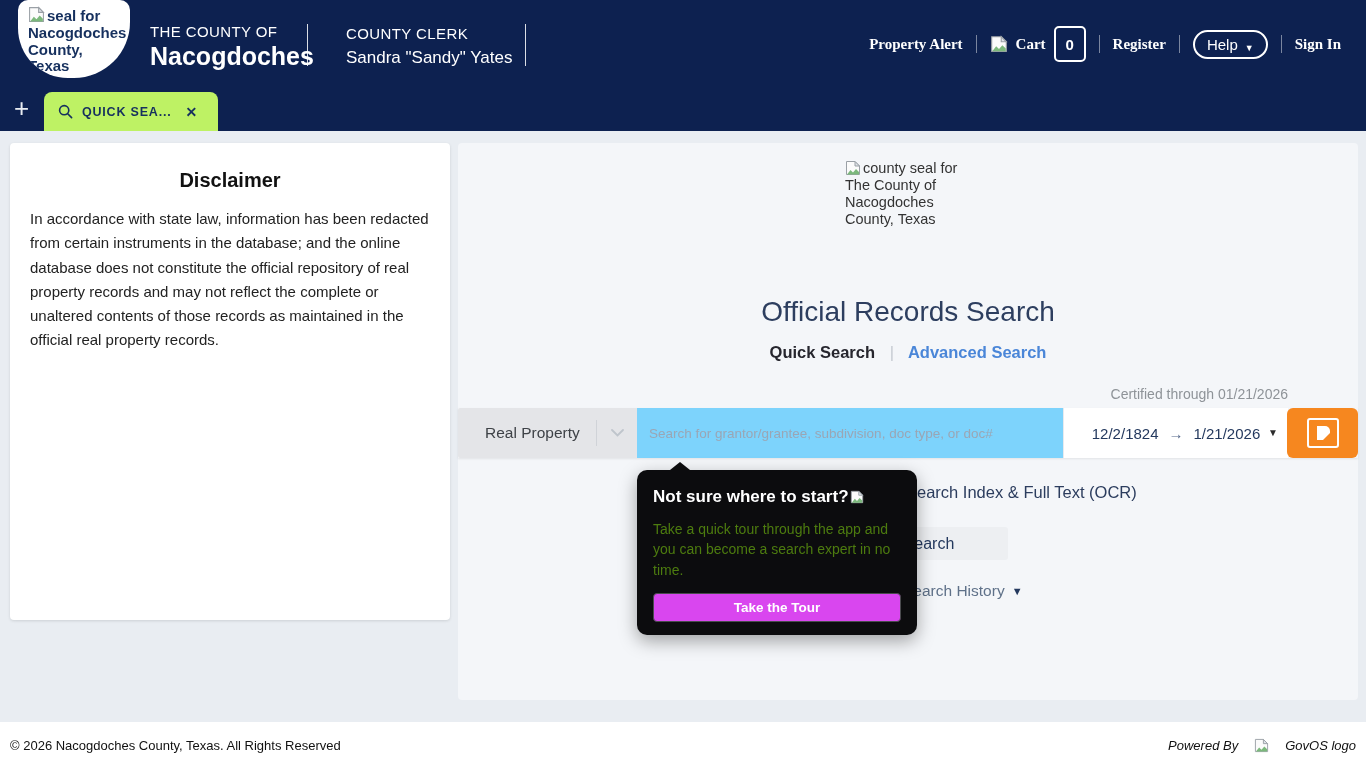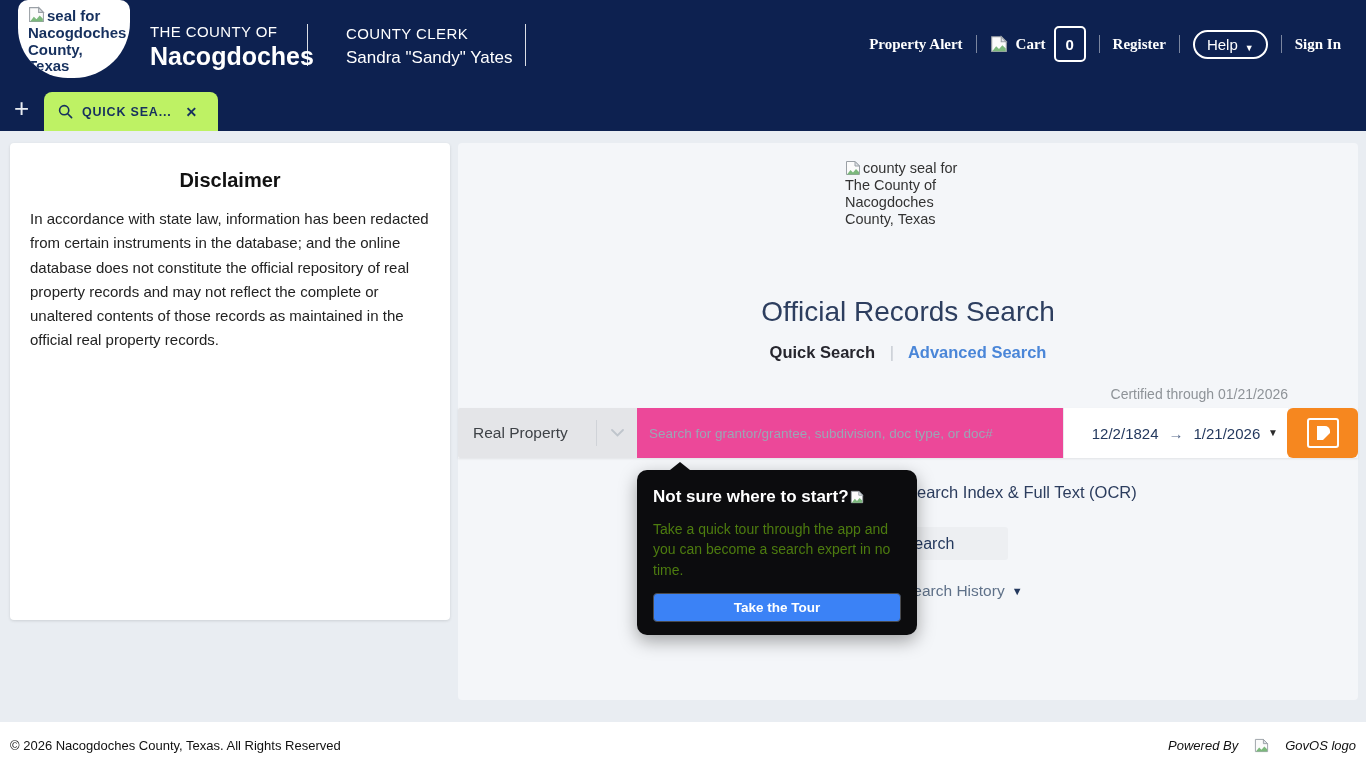--- a/index.html
+++ b/index.html
@@ -53,23 +53,23 @@
               font-weight:400;color:#2d3e5f;margin:0;}
   .subnav{position:absolute;left:0;top:200px;width:100%;text-align:center;font-size:16.5px;font-weight:bold;}
   .subnav .qs{color:#26262e;cursor:pointer;}
   .subnav .pipe{color:#c5cad1;margin:0 10px;font-weight:400;}
   .subnav .as{color:#4a86d8;cursor:pointer;}
   .certified{position:absolute;right:70px;top:243px;font-size:14px;color:#8e9398;}
 
   .search-row{position:absolute;left:0;top:265px;width:900px;height:50px;box-shadow:0 1px 2px rgba(0,0,0,.08);}
   .cat{position:absolute;left:0;top:0;width:179px;height:50px;background:#e4e5e8;display:flex;
        align-items:center;cursor:pointer;border-radius:2px 0 0 2px;}
-  .cat-label{font-size:15.5px;color:#3e4247;margin-left:15px;flex:1;}
+  .cat-label{font-size:15.5px;color:#3e4247;margin-left:27px;flex:1;}
   .cat-chev{width:40px;height:26px;border-left:1px solid #d0d3d8;display:flex;align-items:center;justify-content:center;}
-  .srch-input{position:absolute;left:179px;top:0;width:426px;height:50px;border:none;background:#ec4899;
+  .srch-input{position:absolute;left:179px;top:0;width:426px;height:50px;border:none;background:#7dd3fc;
               box-sizing:border-box;padding:0 12px;font-size:13.5px;color:#333;outline:none;
               font-family:"Liberation Sans",sans-serif;}
   .srch-input::placeholder{color:#9aa6b5;}
   .dates{position:absolute;left:605px;top:0;width:224px;height:50px;background:#fff;border-left:1px solid #e8eaee;
          display:flex;align-items:center;justify-content:center;gap:10px;font-size:15px;color:#24395e;cursor:pointer;}
   .dates .arrow{color:#55688a;}
   .dates .caret{color:#2b2b2b;position:absolute;right:10px;font-size:10px;}
   .go-btn{position:absolute;left:829px;top:0;width:71px;height:50px;background:#f6871f;border:none;
           border-radius:6px;display:flex;align-items:center;justify-content:center;cursor:pointer;}
   .go-box{width:32px;height:30px;border:2px solid #fff;border-radius:3px;display:flex;
@@ -83,21 +83,21 @@
   .history .caret{color:#24395e;font-size:11px;}
 
   
   .tooltip{position:absolute;left:637px;top:470px;width:280px;height:165px;background:#0c0c0e;
            border-radius:10px;z-index:5;box-sizing:border-box;padding:17px 16px 15px;
            box-shadow:0 6px 18px rgba(0,0,0,.35);}
   .tooltip .arrow-up{position:absolute;top:-8px;left:33px;width:0;height:0;
            border-left:10px solid transparent;border-right:10px solid transparent;border-bottom:8px solid #0c0c0e;}
   .t-title{font-size:17px;font-weight:bold;color:#fff;display:flex;align-items:center;gap:1px;}
   .t-body{margin-top:12px;font-size:14px;color:#4d7c0f;line-height:1.45;}
-  .t-btn{margin-top:13px;width:100%;height:29px;background:#3b82f6;border:1px solid #4a4b4e;border-radius:4px;
+  .t-btn{margin-top:13px;width:100%;height:29px;background:#d946ef;border:1px solid #4a4b4e;border-radius:4px;
          color:#fff;font-weight:bold;font-size:13.5px;cursor:pointer;font-family:"Liberation Sans",sans-serif;}
 
   
   .footer{position:absolute;left:0;top:722px;width:1366px;height:46px;background:#fff;display:flex;
           align-items:center;justify-content:space-between;padding:0 10px;box-sizing:border-box;
           font-size:13px;color:#111;}
   .powered{display:flex;align-items:flex-end;gap:16px;font-style:italic;}
 </style>
 </head>
 <body>

